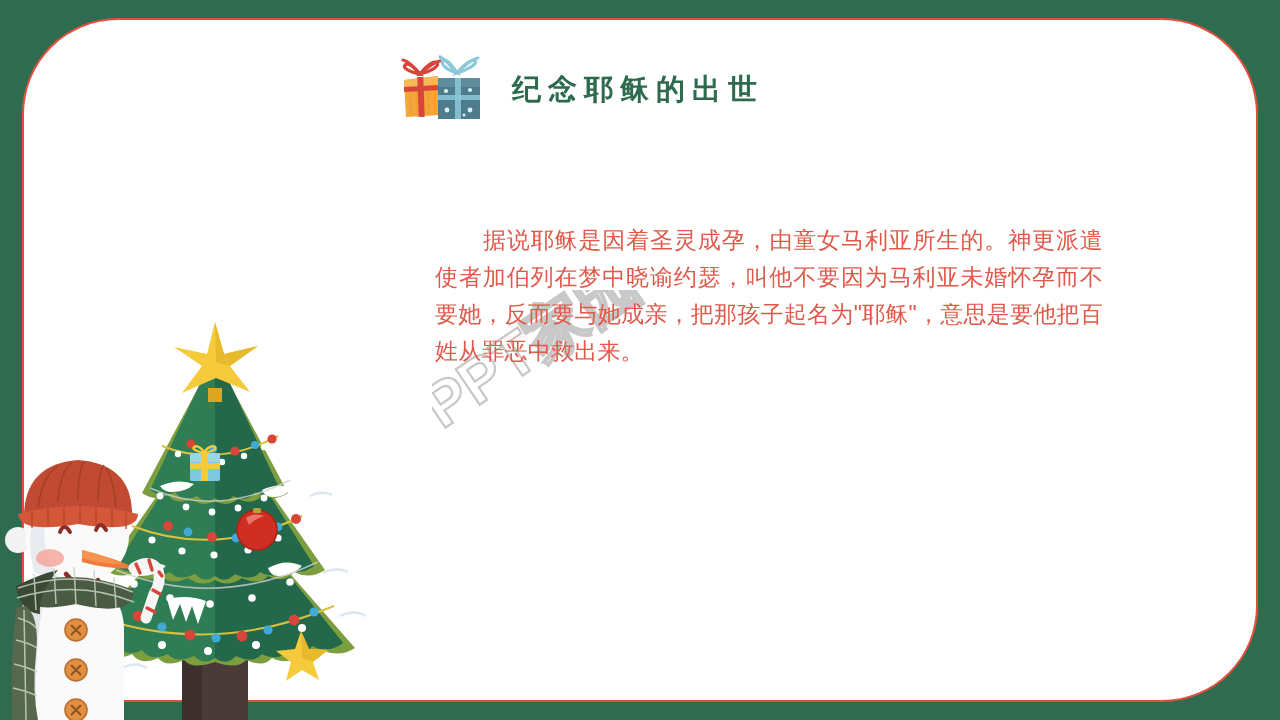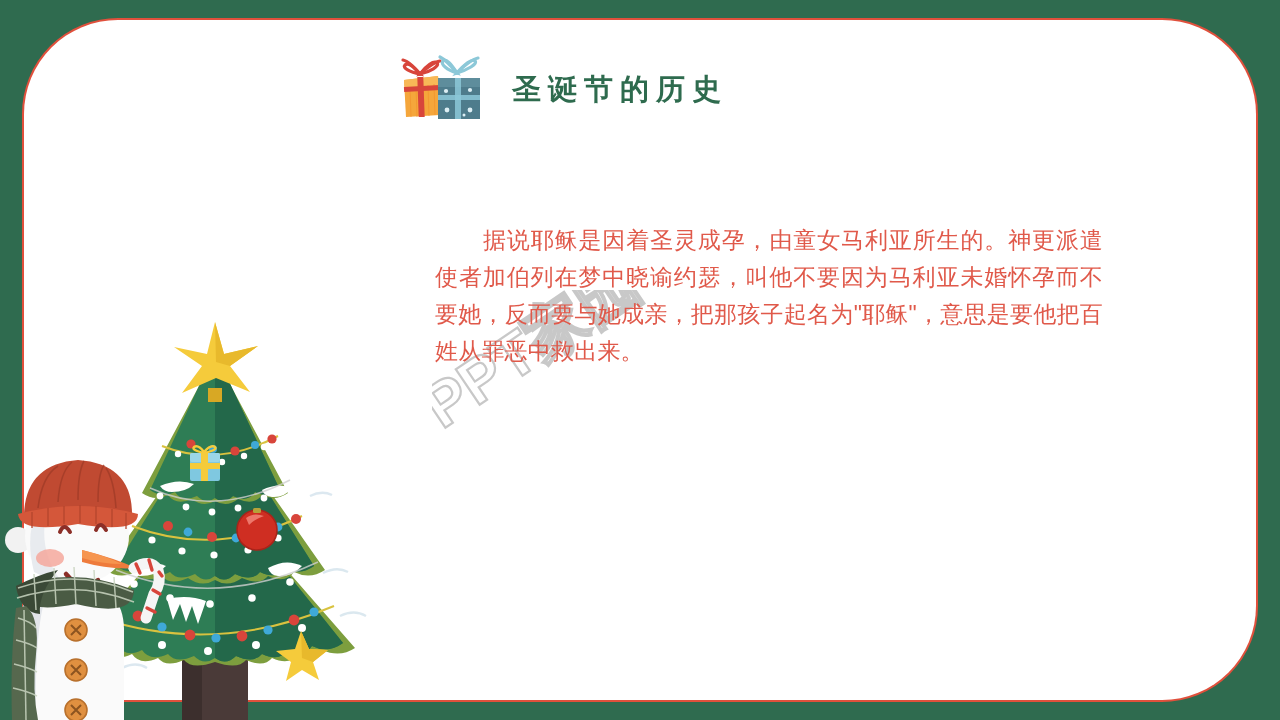--- a/index.html
+++ b/index.html
@@ -132,21 +132,21 @@
         <g fill="#DCEEF4">
           <circle cx="52" cy="38" r="2.1"></circle>
           <circle cx="76" cy="37" r="2.1"></circle>
           <circle cx="53" cy="57" r="2.4"></circle>
           <circle cx="76" cy="57" r="2.4"></circle>
           <circle cx="70" cy="62" r="1.5"></circle>
         </g>
       </svg>
     </span>
 
-    <span id="slide-title">圣诞节的历史</span>
+    <span id="slide-title">纪念耶稣的出世</span>
   </div>
 
   <div id="watermark">
     <svg viewBox="0 0 330 190" xmlns="http://www.w3.org/2000/svg">
       <text x="10" y="140" transform="rotate(-34 10 140)" font-family="'Liberation Sans', sans-serif" font-size="62" font-weight="bold" fill="none" stroke="#C8C8C8" stroke-width="2.2">PPT家园</text>
     </svg>
   </div>
 
   <div id="body-text">
     <p id="para-1">据说耶稣是因着圣灵成孕，由童女马利亚所生的。神更派遣使者加伯列在梦中晓谕约瑟，叫他不要因为马利亚未婚怀孕而不要她，反而要与她成亲，把那孩子起名为"耶稣"，意思是要他把百姓从罪恶中救出来。</p>

